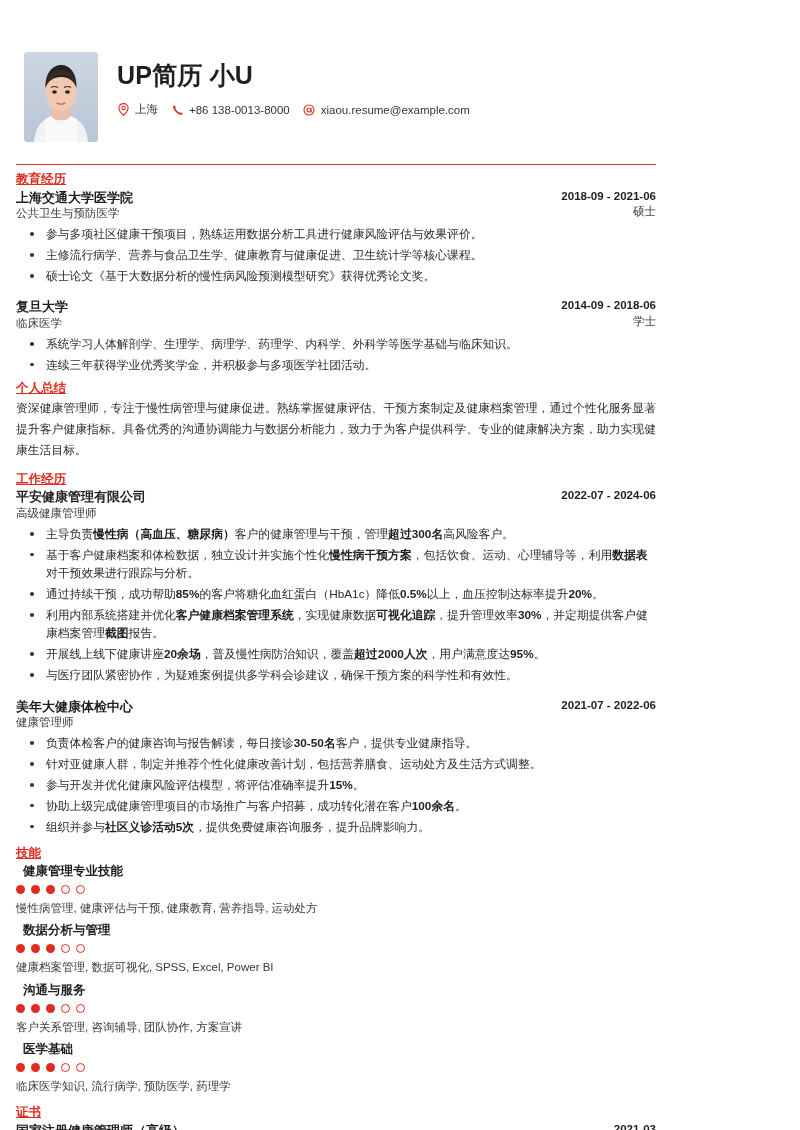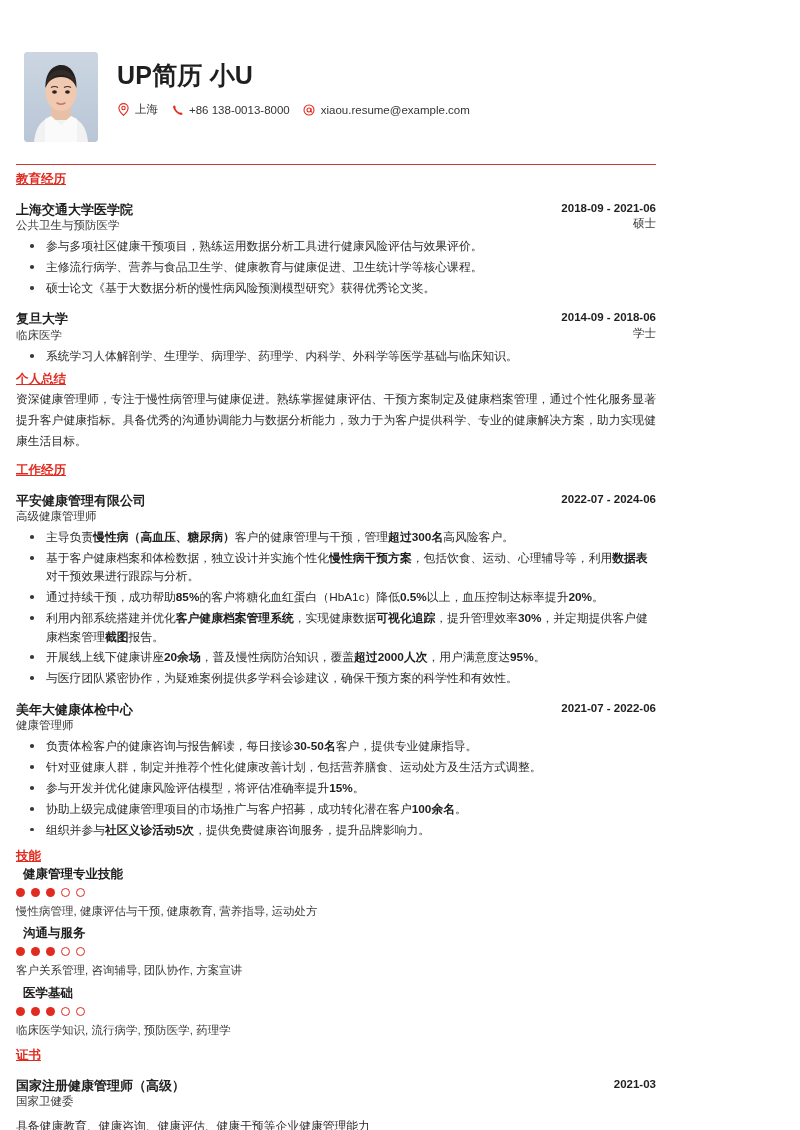--- a/index.html
+++ b/index.html
@@ -79,21 +79,21 @@
   }
   .section { margin-top: 7px; }
   .sec-title {
     color: #e02b20;
     font-size: 12.5px;
     font-weight: 700;
     line-height: 1.25;
     margin-bottom: 1px;
     text-decoration: underline;
   }
-  .entry { margin-top: 13px; }
+  .entry { margin-top: 1px; }
   .entry + .entry { margin-top: 13px; }
   .entry-head {
     display: flex;
     justify-content: space-between;
     align-items: flex-start;
   }
   .entry-left { flex: 1 1 auto; min-width: 0; }
   .entry-right { text-align: right; flex: 0 0 auto; padding-left: 14px; }
   .org {
     font-size: 13px;
@@ -275,20 +275,21 @@
           <div class="org">复旦大学</div>
           <div class="role">临床医学</div>
         </div>
         <div class="entry-right">
           <div class="date">2014-09 - 2018-06</div>
           <div class="sub">学士</div>
         </div>
       </div>
       <ul class="bullets">
           <li>系统学习人体解剖学、生理学、病理学、药理学、内科学、外科学等医学基础与临床知识。</li>
+          <li>连续三年获得学业优秀奖学金，并积极参与多项医学社团活动。</li>
         </ul>
     </div>
   </div>
 
   <div class="section">
     <div class="sec-title">个人总结</div>
     <div class="summary">资深健康管理师，专注于慢性病管理与健康促进。熟练掌握健康评估、干预方案制定及健康档案管理，通过个性化服务显著提升客户健康指标。具备优秀的沟通协调能力与数据分析能力，致力于为客户提供科学、专业的健康解决方案，助力实现健康生活目标。</div>
   </div>
 
   <div class="section" style="margin-top:11px;">
@@ -342,20 +343,31 @@
           <div class="dots">
             <span class="dot on"></span>
             <span class="dot on"></span>
             <span class="dot on"></span>
             <span class="dot off"></span>
             <span class="dot off"></span>
           </div>
           <div class="skill-detail">慢性病管理, 健康评估与干预, 健康教育, 营养指导, 运动处方</div>
         </div>
         <div class="skill">
+          <div class="skill-name">数据分析与管理</div>
+          <div class="dots">
+            <span class="dot on"></span>
+            <span class="dot on"></span>
+            <span class="dot on"></span>
+            <span class="dot off"></span>
+            <span class="dot off"></span>
+          </div>
+          <div class="skill-detail">健康档案管理, 数据可视化, SPSS, Excel, Power BI</div>
+        </div>
+        <div class="skill">
           <div class="skill-name">沟通与服务</div>
           <div class="dots">
             <span class="dot on"></span>
             <span class="dot on"></span>
             <span class="dot on"></span>
             <span class="dot off"></span>
             <span class="dot off"></span>
           </div>
           <div class="skill-detail">客户关系管理, 咨询辅导, 团队协作, 方案宣讲</div>
         </div>

